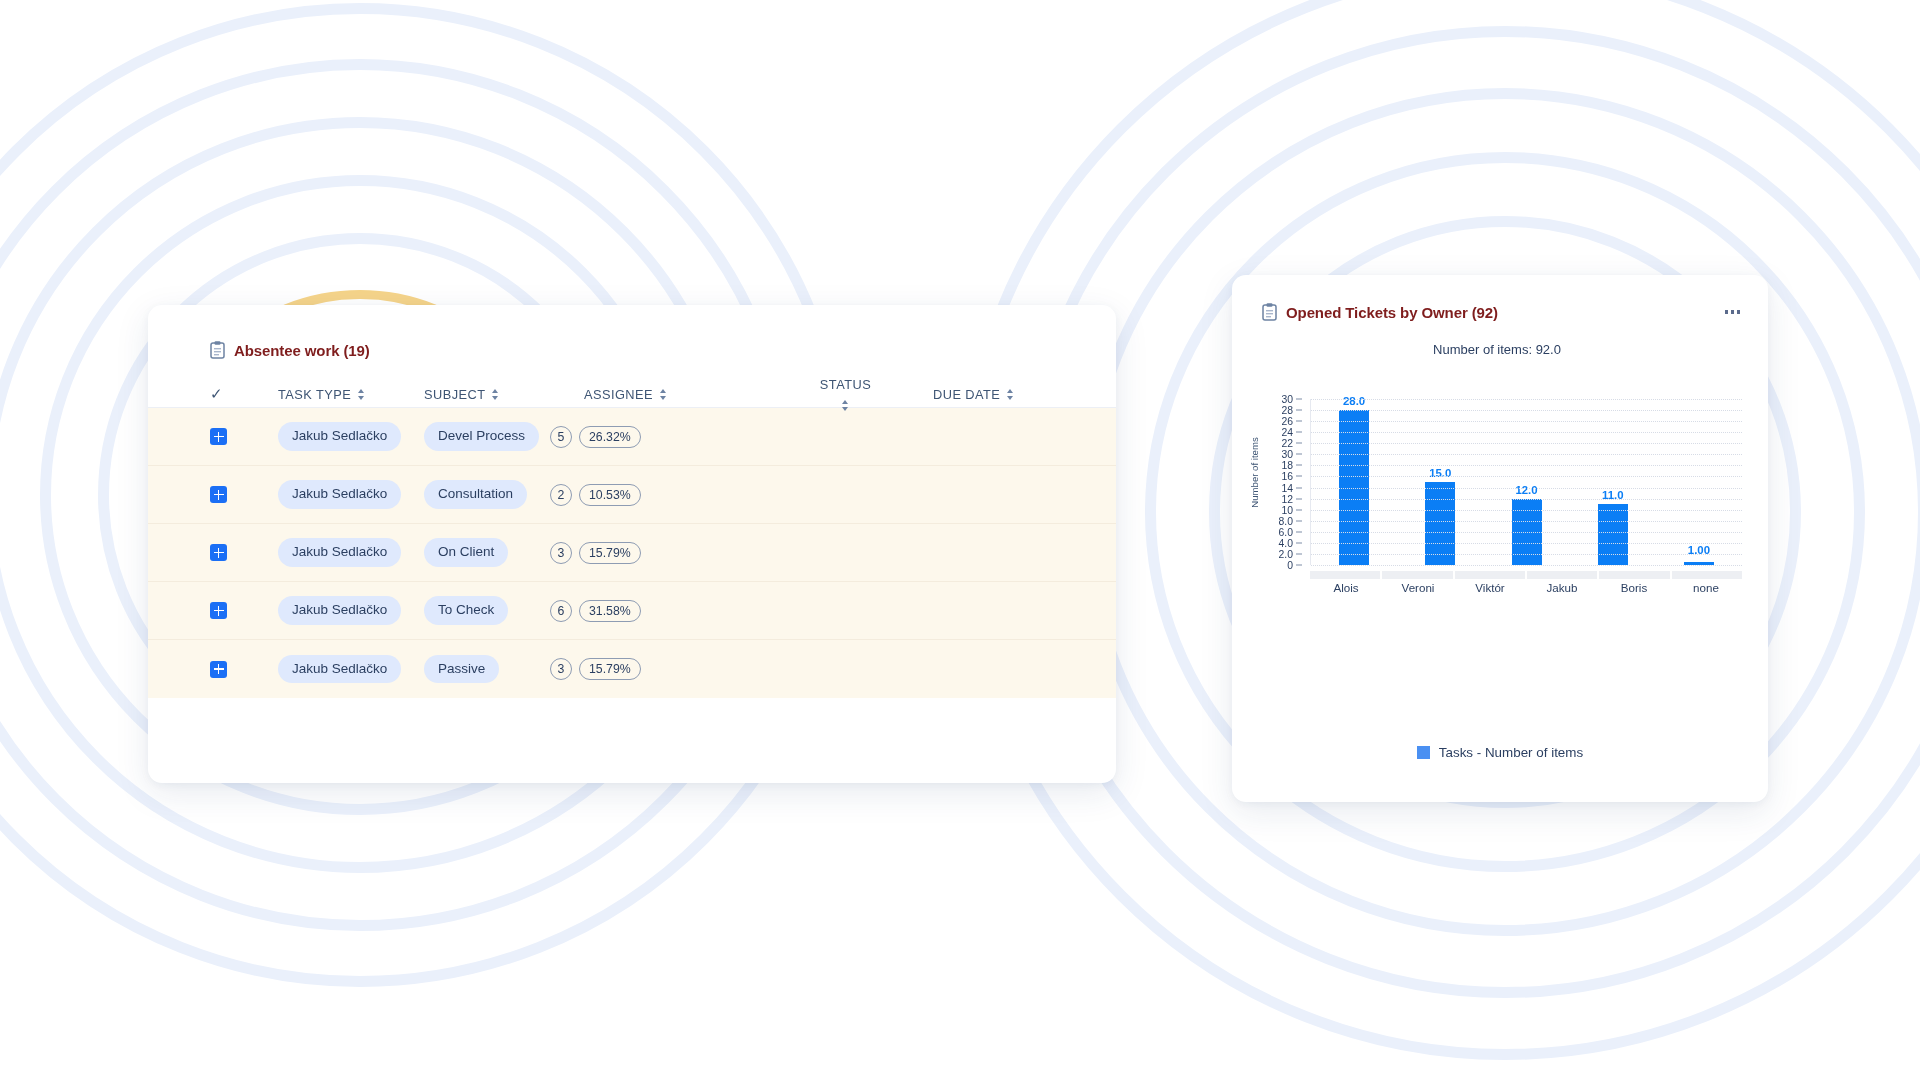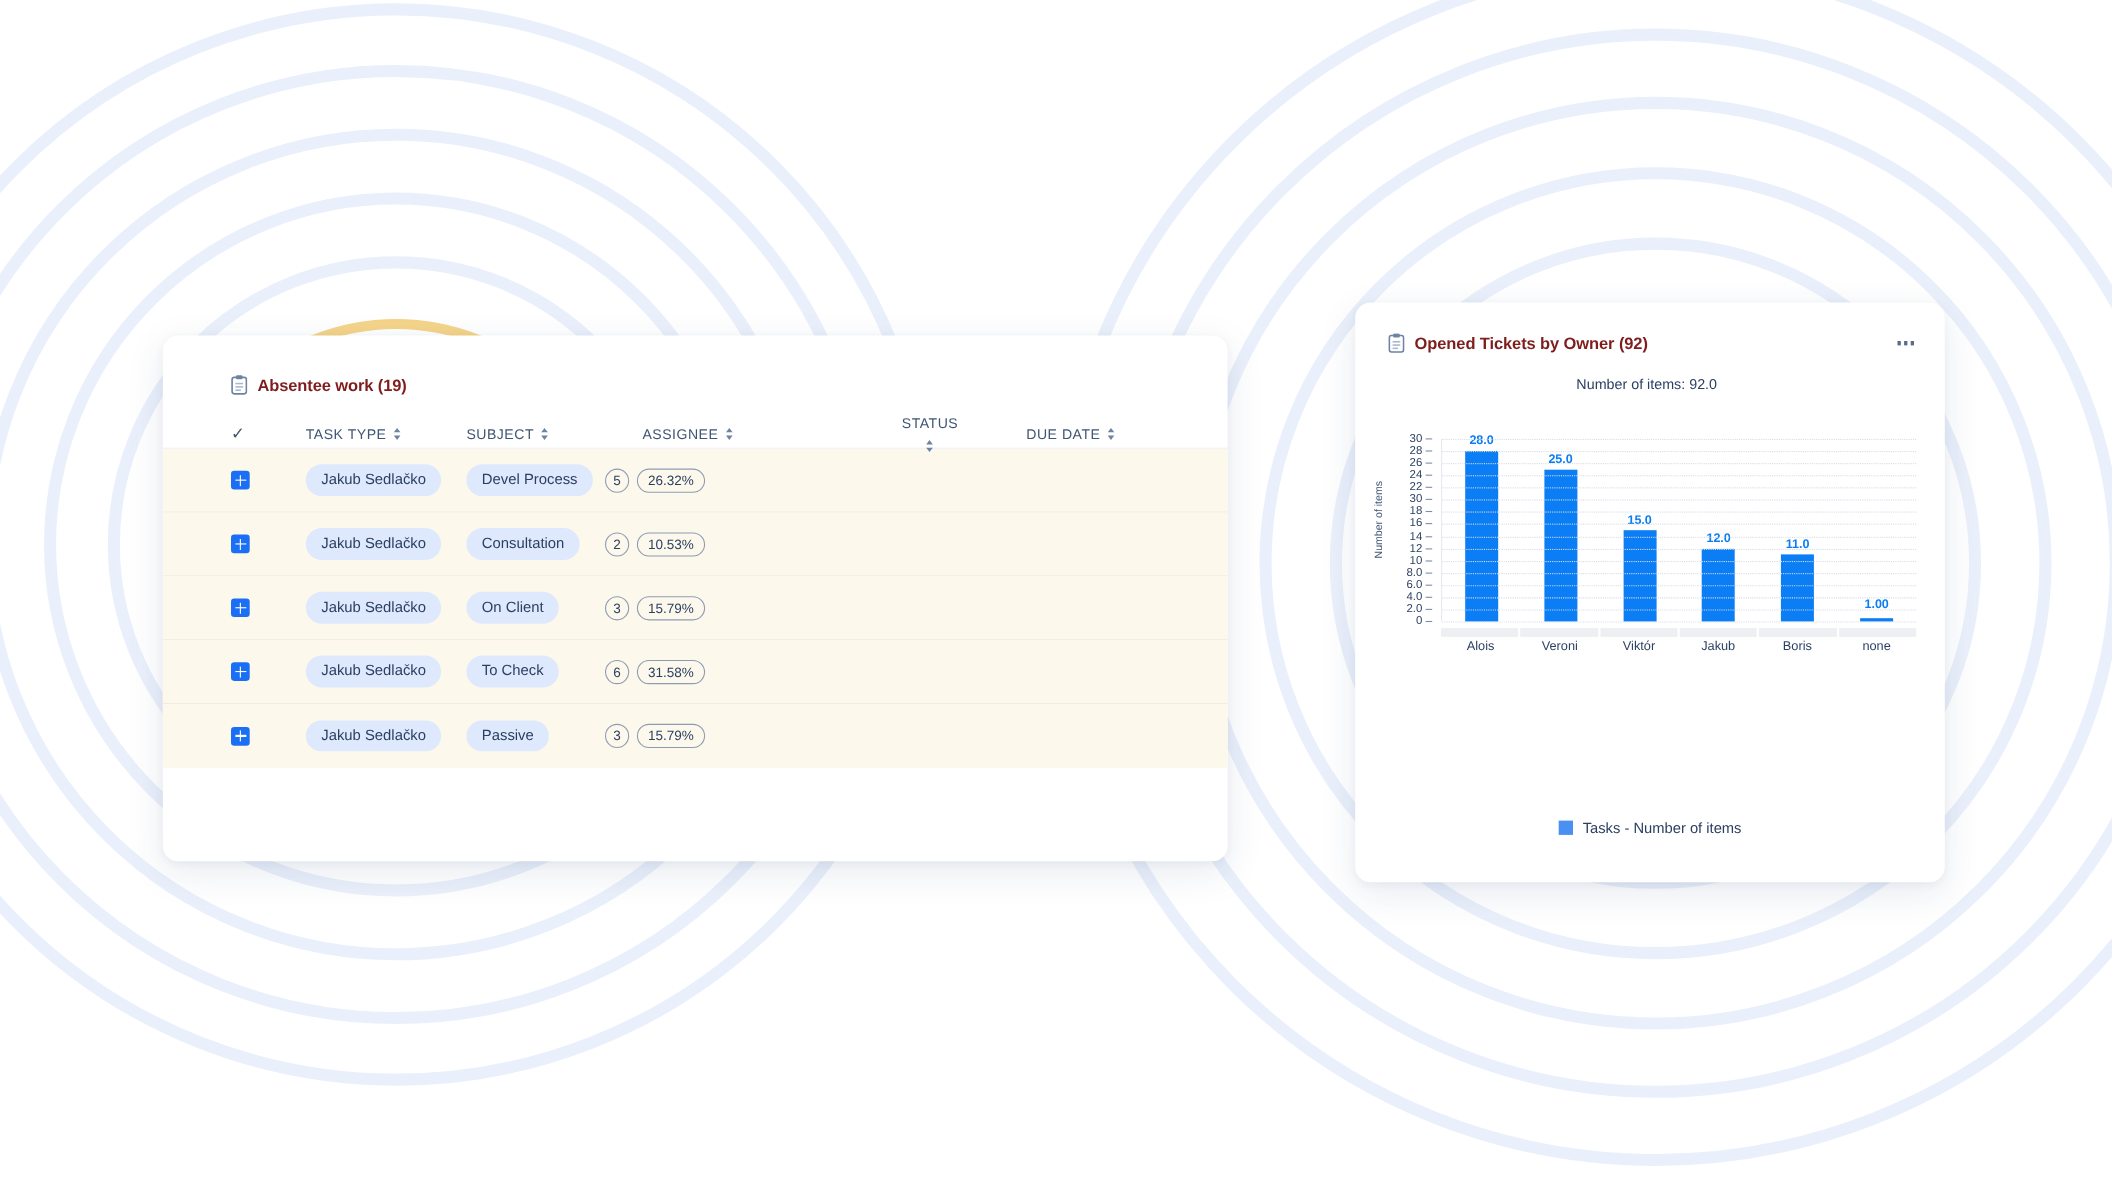--- a/index.html
+++ b/index.html
@@ -542,24 +542,20 @@
             <span class="dash"></span>
           </div>
         </div>
       <div class="plot-area" id="plot-area">
         <div class="bars" id="bars">
             <div class="bar-slot">
               <div class="bar-label" style="bottom: 157.933px;">28.0</div>
               <div class="bar" style="height: 154.933px; background: rgb(11, 126, 245);"></div>
             </div>
             <div class="bar-slot">
-              <div class="bar-label" style="bottom: 141.333px;">25.0</div>
-              <div class="bar" style="height: 138.333px; background: rgb(11, 126, 245);"></div>
-            </div>
-            <div class="bar-slot">
               <div class="bar-label" style="bottom: 86px;">15.0</div>
               <div class="bar" style="height: 83px; background: rgb(11, 126, 245);"></div>
             </div>
             <div class="bar-slot">
               <div class="bar-label" style="bottom: 69.4px;">12.0</div>
               <div class="bar" style="height: 66.4px; background: rgb(11, 126, 245);"></div>
             </div>
             <div class="bar-slot">
               <div class="bar-label" style="bottom: 63.8667px;">11.0</div>
               <div class="bar" style="height: 60.8667px; background: rgb(11, 126, 245);"></div>

